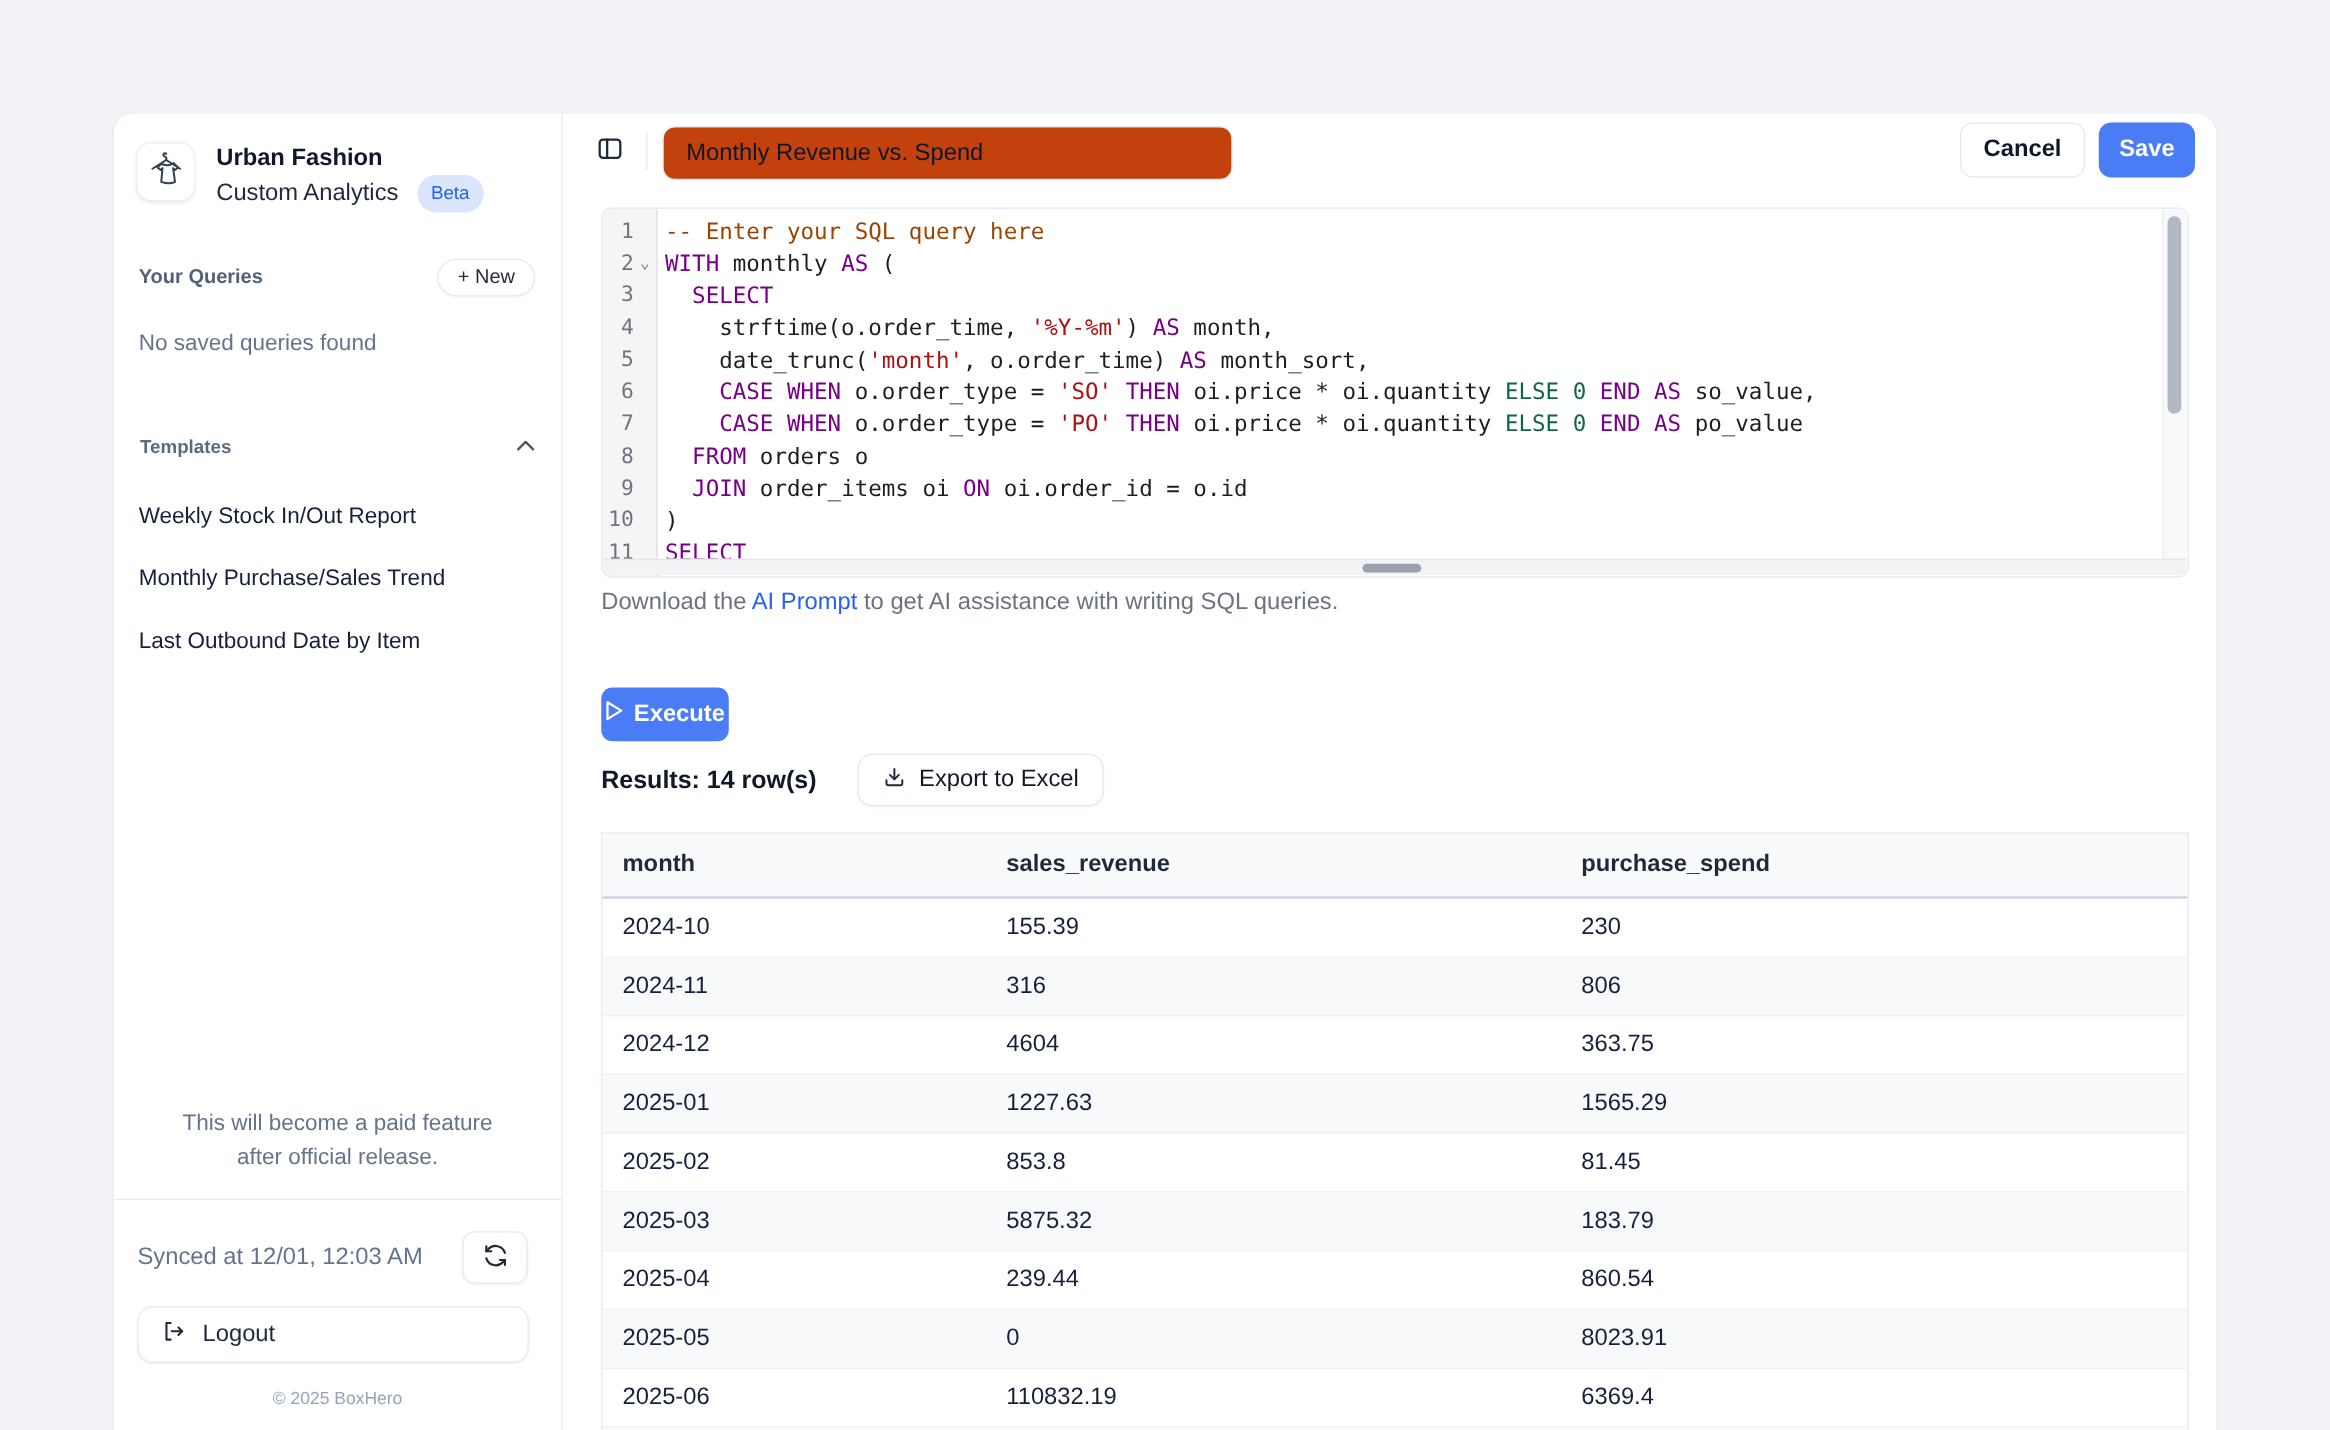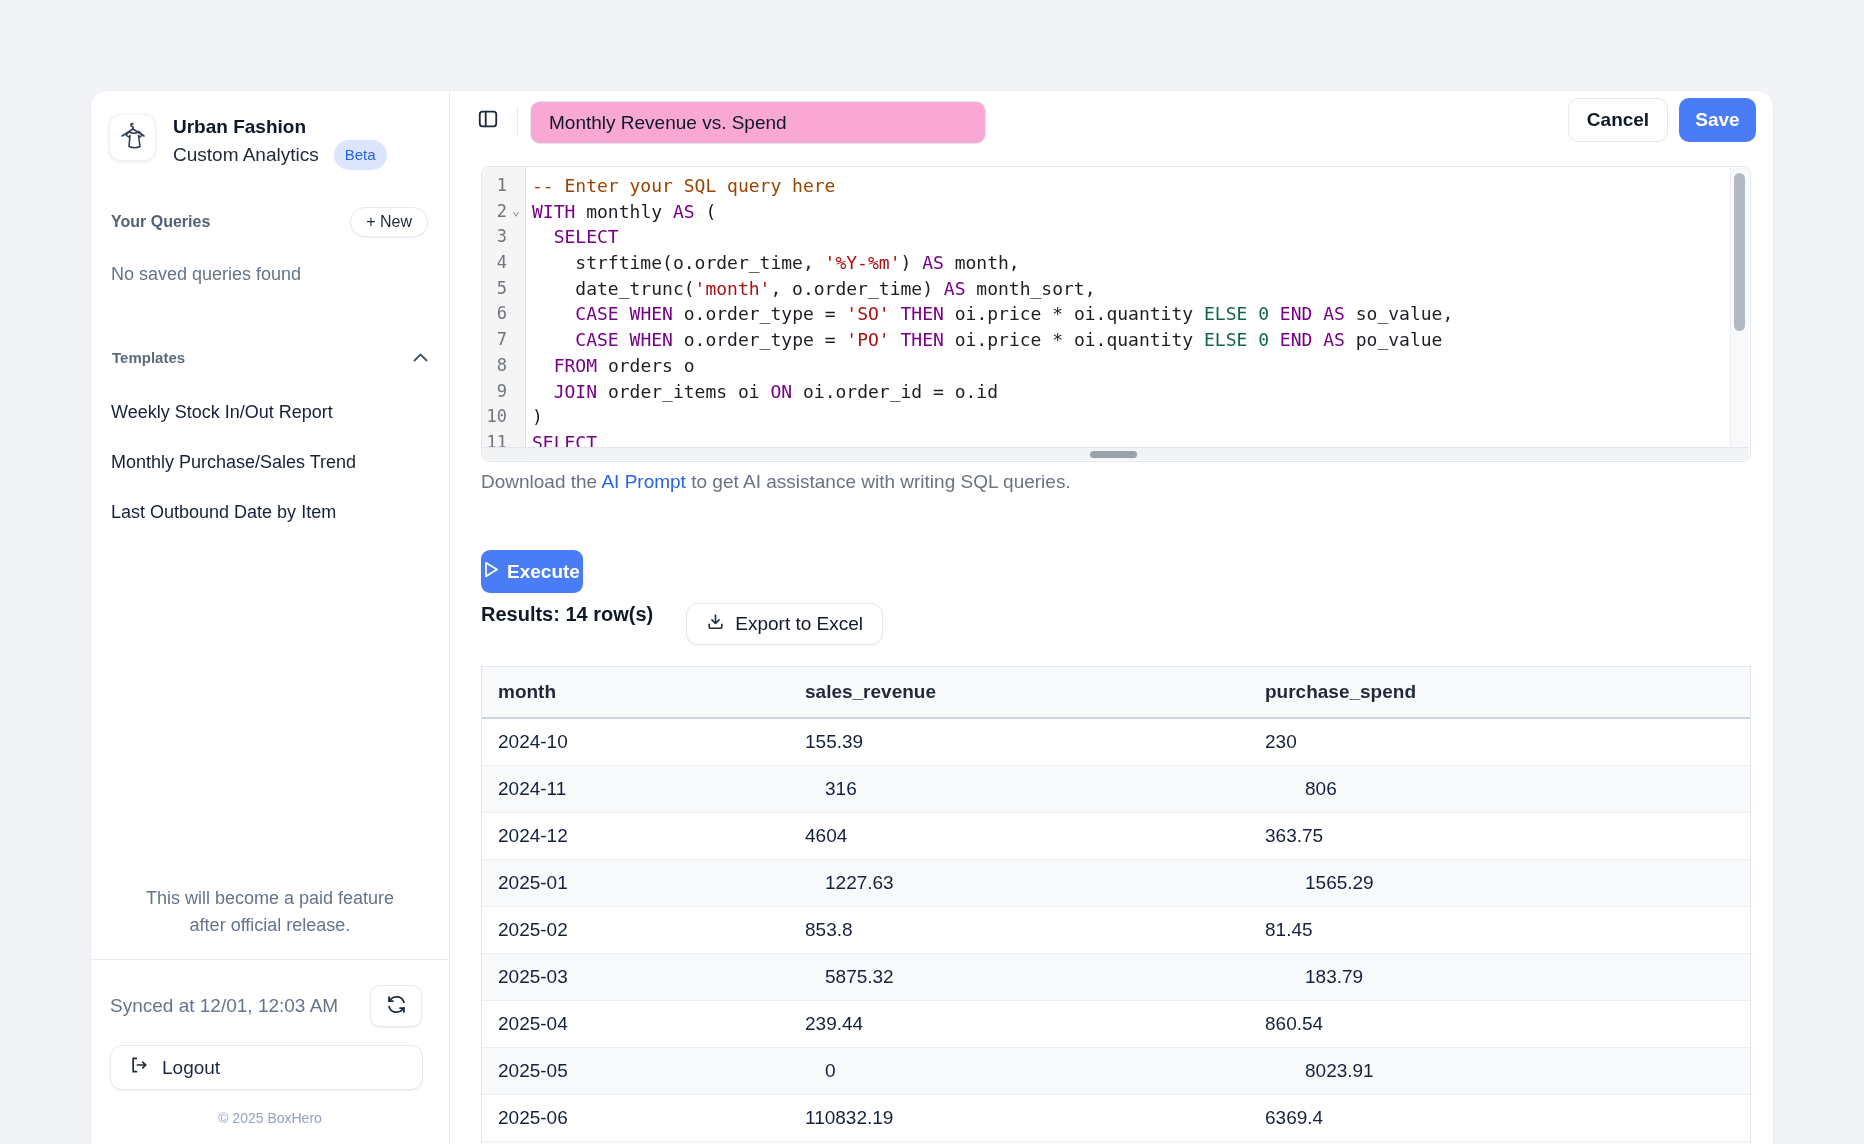--- a/index.html
+++ b/index.html
@@ -49,21 +49,21 @@
                 cursor:pointer; font-family:inherit; }
   .copyright { position:absolute; left:0; right:0; top:1019px; text-align:center; font-size:14px; color:#94a3b8; }
 
   
   .main { position:absolute; left:360px; top:0; width:1322px; height:100%; }
   .mheader { position:absolute; left:0; top:0; right:0; height:66px; }
   .btn-toggle { position:absolute; left:24px; top:16px; width:26px; height:26px; background:transparent; border:none;
                 display:flex; align-items:center; justify-content:center; cursor:pointer; }
   .vsep { position:absolute; left:66px; top:15px; width:1px; height:30px; background:#e5e9ef; }
   .title-input { position:absolute; left:79px; top:10px; width:456px; height:43px; border:1px solid #e2e8f0;
-                 border-radius:10px; padding:0 18px; font-size:19px; color:#0f172a; font-family:inherit; background:#f9a8d4; }
+                 border-radius:10px; padding:0 18px; font-size:19px; color:#0f172a; font-family:inherit; background:#c2410c; }
   .btn-cancel { position:absolute; left:1117px; top:7px; width:100px; height:44px; background:#fff;
                 border:1px solid #e2e8f0; border-radius:10px; font-size:19px; font-weight:600; color:#0f172a;
                 cursor:pointer; font-family:inherit; }
   .btn-save { position:absolute; left:1228px; top:7px; width:77px; height:44px; border:none;
               border-radius:10px; font-size:19px; font-weight:600; color:#fff; cursor:pointer; font-family:inherit; }
 
   
   .editor { position:absolute; left:30px; top:75px; width:1270px; height:296px; border:1px solid #e2e8f0;
             border-radius:8px; background:#fff; overflow:hidden; }
   .gutter { position:absolute; left:0; top:0; bottom:0; width:44px; background:#f5f5f5; border-right:1px solid #dddddd; padding-top:6px; }
@@ -79,33 +79,33 @@
   .htrack { position:absolute; left:1px; right:1px; bottom:1px; height:13px; background:#f1f3f5; border-top:1px solid #e3e6ea; }
   .hthumb { position:absolute; left:607px; top:3px; width:47px; height:7px; background:#9aa3ad; border-radius:4px; cursor:pointer; }
 
   .ai-note { position:absolute; left:30px; top:380px; font-size:19px; color:#6b7280; }
   .ai-link { color:#2563eb; cursor:pointer; }
 
   .btn-execute { position:absolute; left:30px; top:439px; width:102px; height:43px; border:none; border-radius:9px;
                  color:#fff; font-size:19px; font-weight:600; display:flex; align-items:center; justify-content:center;
                  gap:8px; cursor:pointer; font-family:inherit;margin-top:20px; }
 
-  .results-row { position:absolute; left:30px; top:512px; height:42px; display:flex; align-items:flex-start; gap:33px; }
+  .results-row { position:absolute; left:30px; top:512px; height:42px; display:flex; align-items:center; gap:33px; }
   .results-label { font-size:20px; font-weight:700; color:#111827; }
   .btn-export { height:42px; background:#fff; border:1px solid #e5e8ee; border-radius:12px; padding:0 19px;
                 display:flex; align-items:center; gap:10px; font-size:19px; color:#111827; cursor:pointer;
                 box-shadow:0 1px 2px rgba(20,30,60,.05); font-family:inherit; }
 
   
   .rtable { position:absolute; left:30px; top:575px; width:1270px; height:482px; border:1px solid #e2e8f0;
             border-bottom:none; background:#fff; overflow:hidden; }
   .thead { height:52px; background:#f8fafc; border-bottom:2px solid #cbd5e1; display:flex; align-items:center; }
   .th { font-size:19px; font-weight:700; color:#1f2937; }
   .trow { height:47px; display:flex; align-items:center; border-bottom:1px solid #edf0f4; }
-  .trow.alt { background:#f7f9fb;gap:20px; }
+  .trow.alt { background:#f7f9fb; }
   .td { font-size:19px; color:#16203a; }
   .c0 { width:323px; padding-left:16px; } .c1 { width:460px; } .c2 { flex:1; }
   .cutoff { height:6px; background:#f7f9fb; }
 </style>
 </head>
 <body>
 
 <div class="card">
 
   <div class="sidebar">

